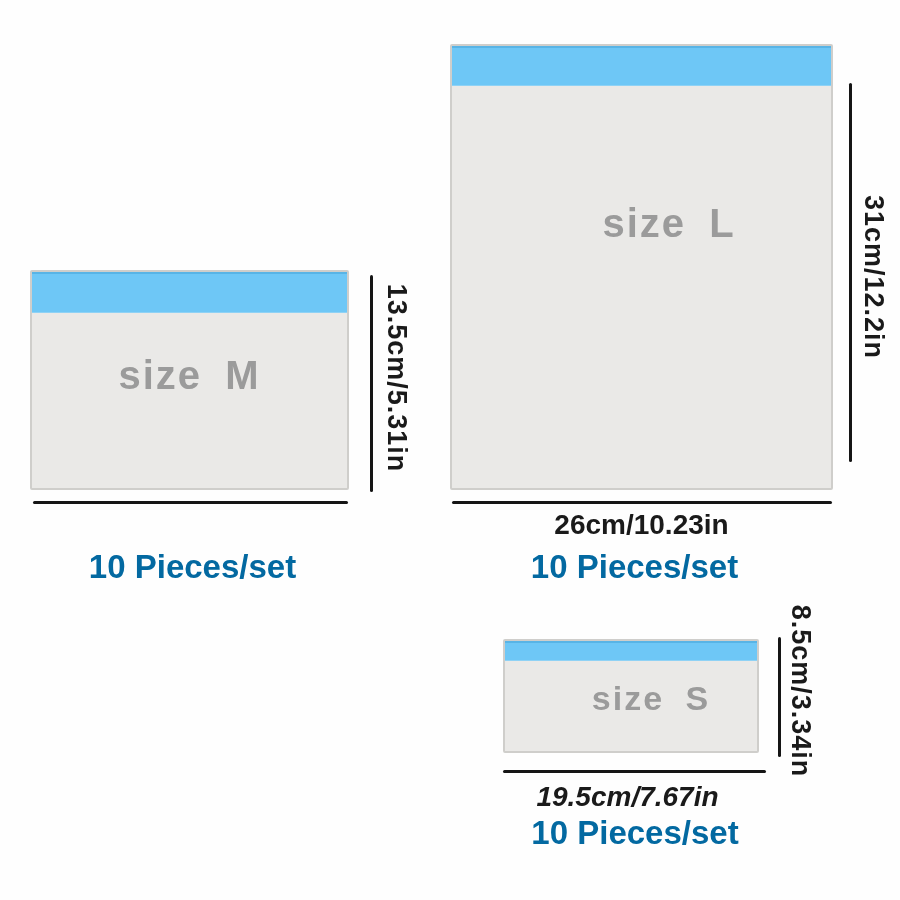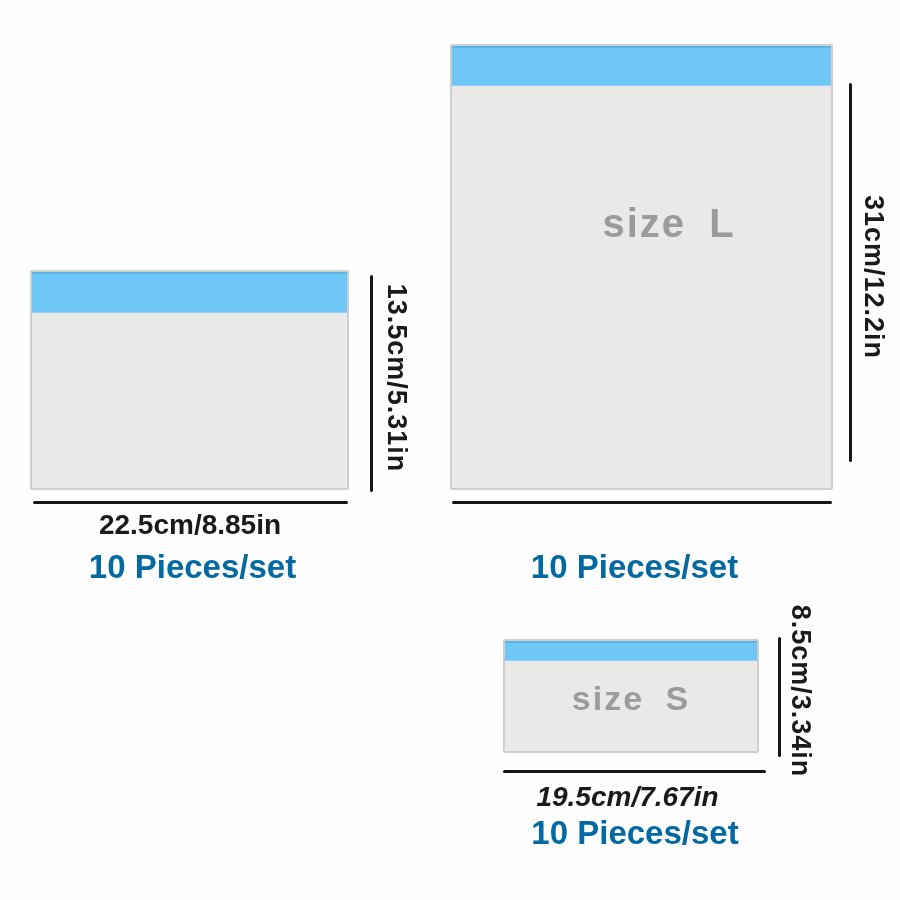--- a/index.html
+++ b/index.html
@@ -86,45 +86,46 @@
   }
 </style>
 </head>
 <body>
 
 <div class="canvas">
 
   <div class="bag" style="left:30px; top:270px; width:319px; height:220px;">
     <div class="seal-strip" style="height:40px;"></div>
   </div>
+  <div class="size-label" style="left:30px; top:354px; width:319px;">size M</div>
 
   <div class="dim-line-h" style="left:33px; top:501px; width:315px;"></div>
-  <div class="width-label" style="left:25px; top:509px; width:330px;">22.5cm/8.85in</div>
 
   <div class="dim-line-v" style="left:370px; top:275px; height:217px;"></div>
   <div class="height-label" style="left:396px; top:378px;">13.5cm/5.31in</div>
 
   <div class="pieces-label" style="left:25px; top:549px; width:335px;">10 Pieces/set</div>
 
   <div class="bag" style="left:450px; top:44px; width:383px; height:446px;">
     <div class="seal-strip" style="height:39px;"></div>
   </div>
   <div class="size-label" style="left:450px; top:202px; width:438px;">size L</div>
 
   <div class="dim-line-h" style="left:452px; top:501px; width:380px;"></div>
+  <div class="width-label" style="left:450px; top:509px; width:383px;">26cm/10.23in</div>
 
   <div class="dim-line-v" style="left:849px; top:83px; height:379px;"></div>
   <div class="height-label" style="left:873px; top:277px;">31cm/12.2in</div>
 
   <div class="pieces-label" style="left:443px; top:549px; width:383px;">10 Pieces/set</div>
 
   <div class="bag" style="left:503px; top:639px; width:256px; height:114px;">
     <div class="seal-strip" style="height:19px;"></div>
   </div>
-  <div class="size-label small" style="left:513px; top:680px; width:236px;">size S</div>
+  <div class="size-label small" style="left:533px; top:680px; width:236px;">size S</div>
 
   <div class="dim-line-h" style="left:503px; top:770px; width:263px;"></div>
   <div class="width-label" style="left:495px; top:781px; width:265px;font-style:italic;">19.5cm/7.67in</div>
 
   <div class="dim-line-v" style="left:778px; top:637px; height:120px;"></div>
   <div class="height-label" style="left:800px; top:691px;">8.5cm/3.34in</div>
 
   <div class="pieces-label" style="left:490px; top:815px; width:290px;">10 Pieces/set</div>
 
 </div>

